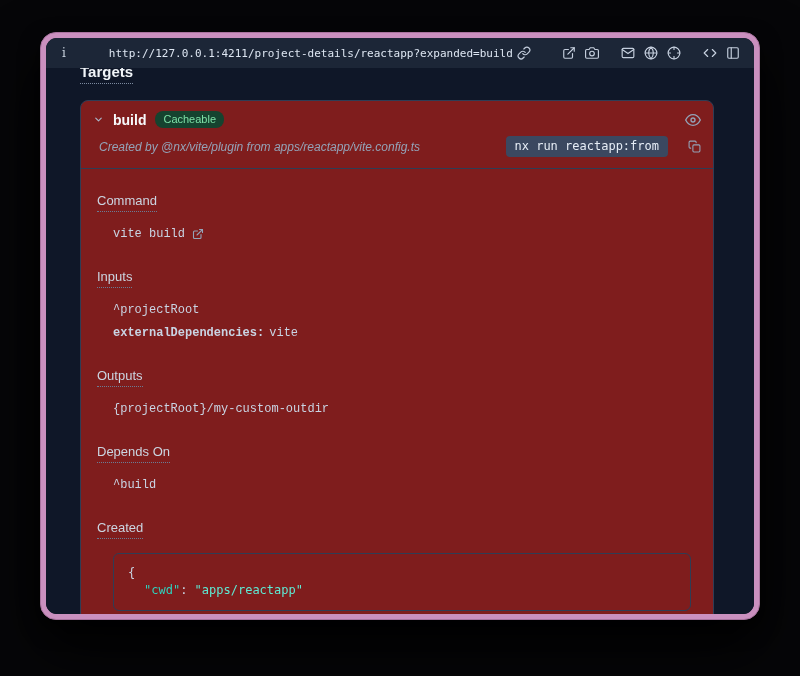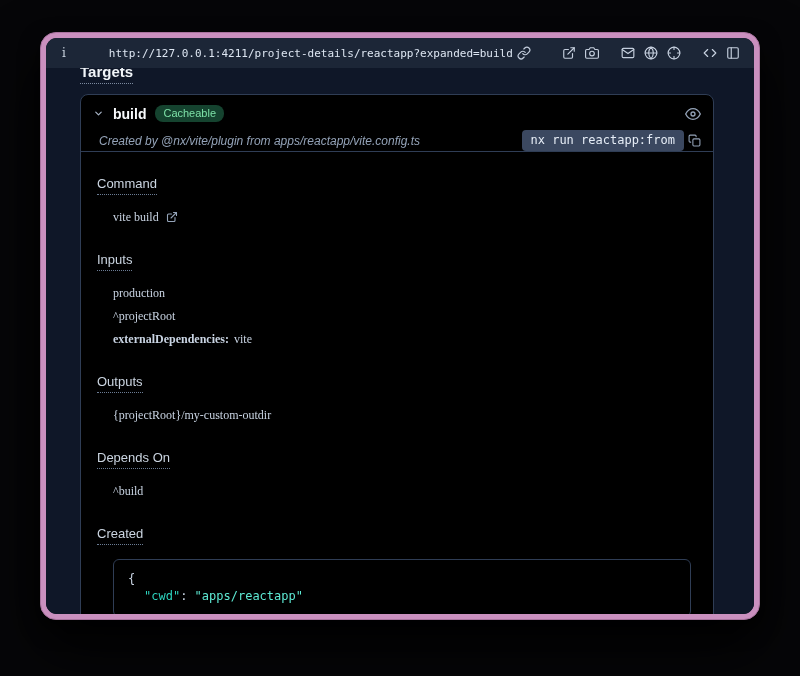--- a/index.html
+++ b/index.html
@@ -76,22 +76,22 @@
   }
   .page-title span {
     border-bottom: 1px dotted #7b8aa0;
     padding-bottom: 3px;
   }
 
   
   .card {
     border: 1px solid #2f3d55;
     border-radius: 8px;
-    margin-top: 14px;
-    background: #000000;
+    margin-top: 20px;
+    background: #7f1d1d;
   }
   .card-header {
     display: flex;
     align-items: center;
     gap: 9px;
     padding: 10px 12px 7px 12px;
     cursor: pointer;
   }
   .chev { display: inline-flex; color: #a8b5c7; }
   .chev svg { width: 11px; height: 11px; }
@@ -107,22 +107,22 @@
     margin-left: auto;
     display: inline-flex;
     color: #94a3b8;
     background: none; border: 0; cursor: pointer; padding: 0;
   }
   .eye-btn svg { width: 16px; height: 16px; }
 
   .card-subheader {
     display: flex;
     align-items: center;
-    gap: 4px;
-    padding: 1px 12px 0 18px;
+    gap: 20px;
+    padding: 1px 12px 11px 18px;
     border-bottom: 1px solid #2f3d55;
   }
   .created-by {
     flex: 1;
     font-style: italic;
     font-size: 12px;
     color: #94a3b8;
   }
   .run-chip {
     font-family: "DejaVu Sans Mono", monospace;
@@ -144,21 +144,21 @@
     font-size: 13px;
     font-weight: 500;
     color: #cbd5e1;
     border-bottom: 1px dotted #6b7c94;
     padding-bottom: 3px;
     margin-bottom: 14px;
     cursor: help;
   }
   .sec-rows { }
   .mono-line {
-    font-family: Liberation Serif, serif;
+    font-family: Liberation Mono, monospace;
     font-size: 12px;
     color: #c9d4e3;
     margin: 0 0 7px 16px;
     line-height: 16px;
   }
   .mono-line:last-child { margin-bottom: 0; }
   .mono-line .bold { font-weight: 700; margin-right: 5px; }
   .cmd-line { display: flex; align-items: center; gap: 7px; }
   .ext-link { display: inline-flex; color: #94a3b8; cursor: pointer; }
   .ext-link svg { width: 12px; height: 12px; }
@@ -286,21 +286,20 @@
                     <polyline points="15 3 21 3 21 9"></polyline>
                     <line x1="10" y1="14" x2="21" y2="3"></line>
                   </svg>
               </span>
             </div>
           </div>
 
           <div class="section">
             <h3>Inputs</h3>
             <div class="sec-rows">
-              <div class="mono-line">production</div>
               <div class="mono-line">^projectRoot</div>
               <div class="mono-line"><span class="bold">externalDependencies:</span><span>vite</span></div>
             </div>
           </div>
 
           <div class="section">
             <h3>Outputs</h3>
             <div class="mono-line">{projectRoot}/my-custom-outdir</div>
           </div>
 

